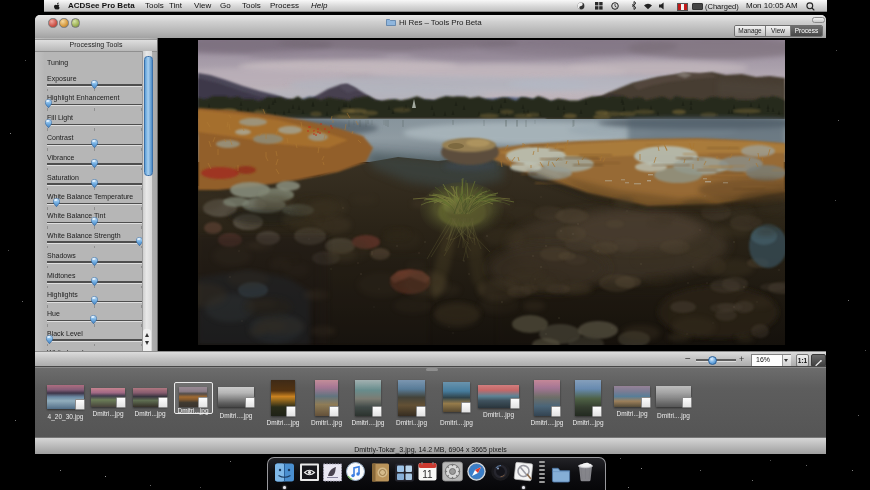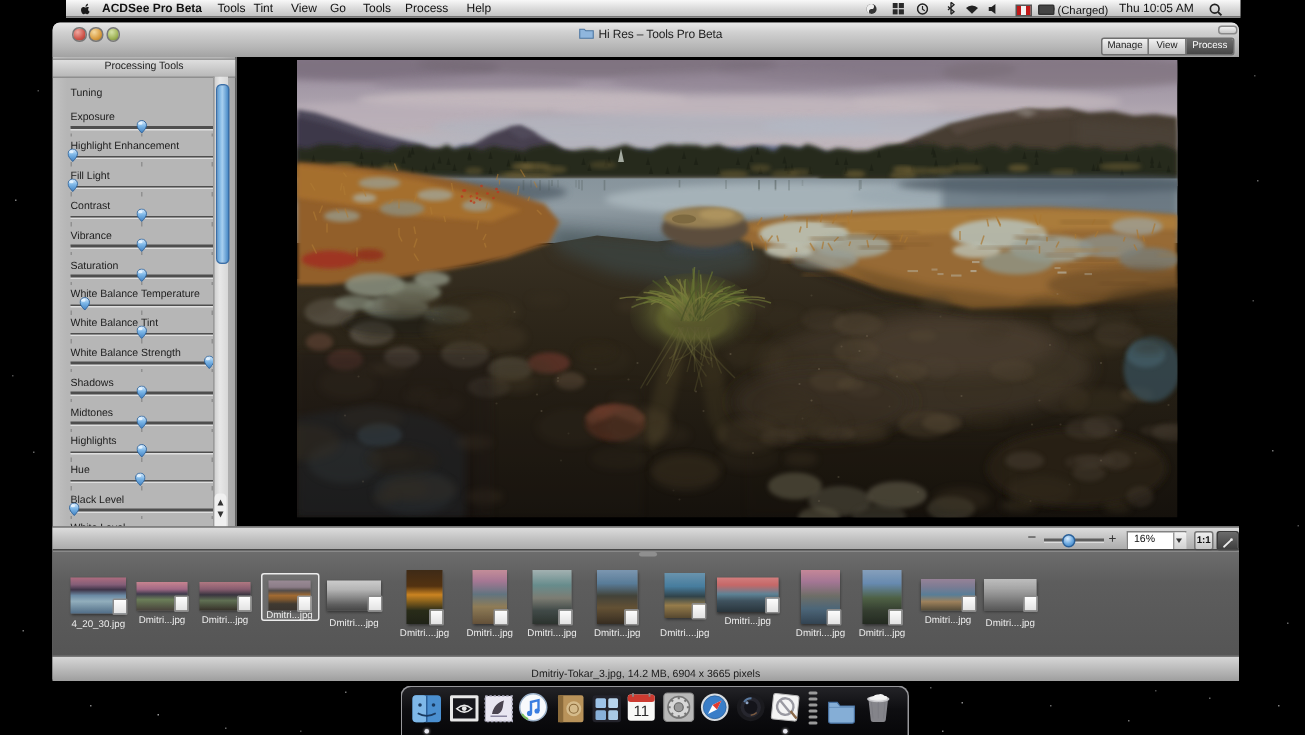--- a/index.html
+++ b/index.html
@@ -44,21 +44,21 @@
 <svg class="a" style="left:9px;top:2px" width="8" height="8" viewBox="0 0 16 16">
       <path fill="#1a1a1a" d="M11.2 1.1c-.9.1-1.9.7-2.5 1.4-.5.7-.9 1.7-.8 2.6 1 0 2-.5 2.6-1.3.6-.7 1-1.7.7-2.7zM11 5.3c-1.4 0-2 .8-3 .8S6.4 5.3 5.2 5.3C3.7 5.4 2 6.6 2 9.2c0 2.7 2 5.7 3.5 5.7.9 0 1.2-.6 2.4-.6s1.4.6 2.4.6c1.6 0 3.2-3.3 3.2-3.4-1.3-.5-2-1.6-2-2.9 0-1.1.6-2 1.5-2.5-.6-.6-1.4-.8-2-.8z"></path>
     </svg>
 <span class="a tx" style="left:24px;top:1px;font-size:8px;line-height:10px;color:#111;font-weight:bold;">ACDSee Pro Beta</span>
 <span class="a tx" style="left:101px;top:1px;font-size:8px;line-height:10px;color:#111;font-weight:normal;">Tools</span>
 <span class="a tx" style="left:125px;top:1px;font-size:8px;line-height:10px;color:#111;font-weight:normal;">Tint</span>
 <span class="a tx" style="left:150px;top:1px;font-size:8px;line-height:10px;color:#111;font-weight:normal;">View</span>
 <span class="a tx" style="left:176px;top:1px;font-size:8px;line-height:10px;color:#111;font-weight:normal;">Go</span>
 <span class="a tx" style="left:198px;top:1px;font-size:8px;line-height:10px;color:#111;font-weight:normal;">Tools</span>
 <span class="a tx" style="left:226px;top:1px;font-size:8px;line-height:10px;color:#111;font-weight:normal;">Process</span>
-<span class="a tx" style="left:267px;top:1px;font-size:8px;line-height:10px;color:#111;font-weight:normal;">Help</span>
+<span class="a tx" style="left:267px;top:1px;font-size:8px;line-height:10px;color:#111;font-weight:normal;font-style:italic;">Help</span>
 <svg class="a" style="left:533px;top:2px" width="8" height="8" viewBox="0 0 8 8">
       <circle cx="4" cy="4" r="3.4" fill="#333"></circle>
       <path d="M4 .6A3.4 3.4 0 0 0 4 7.4 1.7 1.7 0 0 1 4 4 1.7 1.7 0 0 0 4 .6z" fill="#eee"></path>
     </svg>
 <svg class="a" style="left:551px;top:2px" width="8" height="8" viewBox="0 0 8 8">
       <rect x="0" y="0" width="3.4" height="3.4" fill="#2a2a2a"></rect>
       <rect x="4.2" y="0" width="3.4" height="3.4" fill="#2a2a2a"></rect>
       <rect x="0" y="4.2" width="3.4" height="3.4" fill="#2a2a2a"></rect>
       <rect x="4.2" y="4.2" width="3.4" height="3.4" fill="#2a2a2a"></rect>
     </svg>
@@ -72,21 +72,21 @@
 <svg class="a" style="left:599px;top:2px" width="10" height="8" viewBox="0 0 10 8">
       <path d="M5 7.2 1 3.4a5.6 5.6 0 0 1 8 0z" fill="#222"></path>
     </svg>
 <svg class="a" style="left:615px;top:2px" width="8" height="8" viewBox="0 0 8 8">
       <path d="M0 2.6h2l2.6-2v6.8l-2.6-2H0z" fill="#222"></path>
     </svg>
 <div class="a" style="left:633px;top:2.5px;width:9px;height:6px;background:linear-gradient(90deg,#c01818 30%,#f2f2f2 30%,#f2f2f2 70%,#c01818 70%);border:0.5px solid #555;"></div>
 <div class="a" style="left:648px;top:3px;width:9px;height:5px;border:1px solid #333;border-radius:1px;background:#444;"></div>
     <div class="a" style="left:657.5px;top:4.5px;width:1.5px;height:2px;background:#333;"></div>
 <span class="a tx" style="left:661px;top:1.5px;font-size:7.5px;color:#111;">(Charged)</span>
-<span class="a tx" style="left:702px;top:1px;font-size:8px;color:#111;">Thu 10:05 AM</span>
+<span class="a tx" style="left:702px;top:1px;font-size:8px;color:#111;">Mon 10:05 AM</span>
 <svg class="a" style="left:762px;top:1.5px" width="9" height="9" viewBox="0 0 9 9">
       <circle cx="3.8" cy="3.8" r="2.9" fill="none" stroke="#222" stroke-width="1.1"></circle>
       <path d="M6 6l2.3 2.3" stroke="#222" stroke-width="1.2"></path>
     </svg>
 </div>
 <div class="a" style="left:35px;top:15px;width:791px;height:438px;border-radius:5px 5px 0 0;background:#b9b9b9;box-shadow:0 0 0 1px rgba(0,0,0,0.55);">
 <div class="a" style="left:0;top:0;width:791px;height:23px;border-radius:5px 5px 0 0;background:linear-gradient(#e8e8e8,#cfcfcf 30%,#b4b4b4 75%,#a2a2a2);border-bottom:1px solid #636363;"></div>
 <div class="a" style="left:13px;top:3px;width:7.5px;height:7.5px;border-radius:50%;background:radial-gradient(circle at 35% 30%,#f0a8a0,#cd5349 60%,#9a3a34);border:0.5px solid #777;"></div>
 <div class="a" style="left:24px;top:3px;width:7.5px;height:7.5px;border-radius:50%;background:radial-gradient(circle at 35% 30%,#f5d9a0,#d89b3f 60%,#9a702c);border:0.5px solid #777;"></div>
 <div class="a" style="left:35.5px;top:3px;width:7.5px;height:7.5px;border-radius:50%;background:radial-gradient(circle at 35% 30%,#d6e3a8,#9fb355 60%,#6d7f3a);border:0.5px solid #777;"></div>

